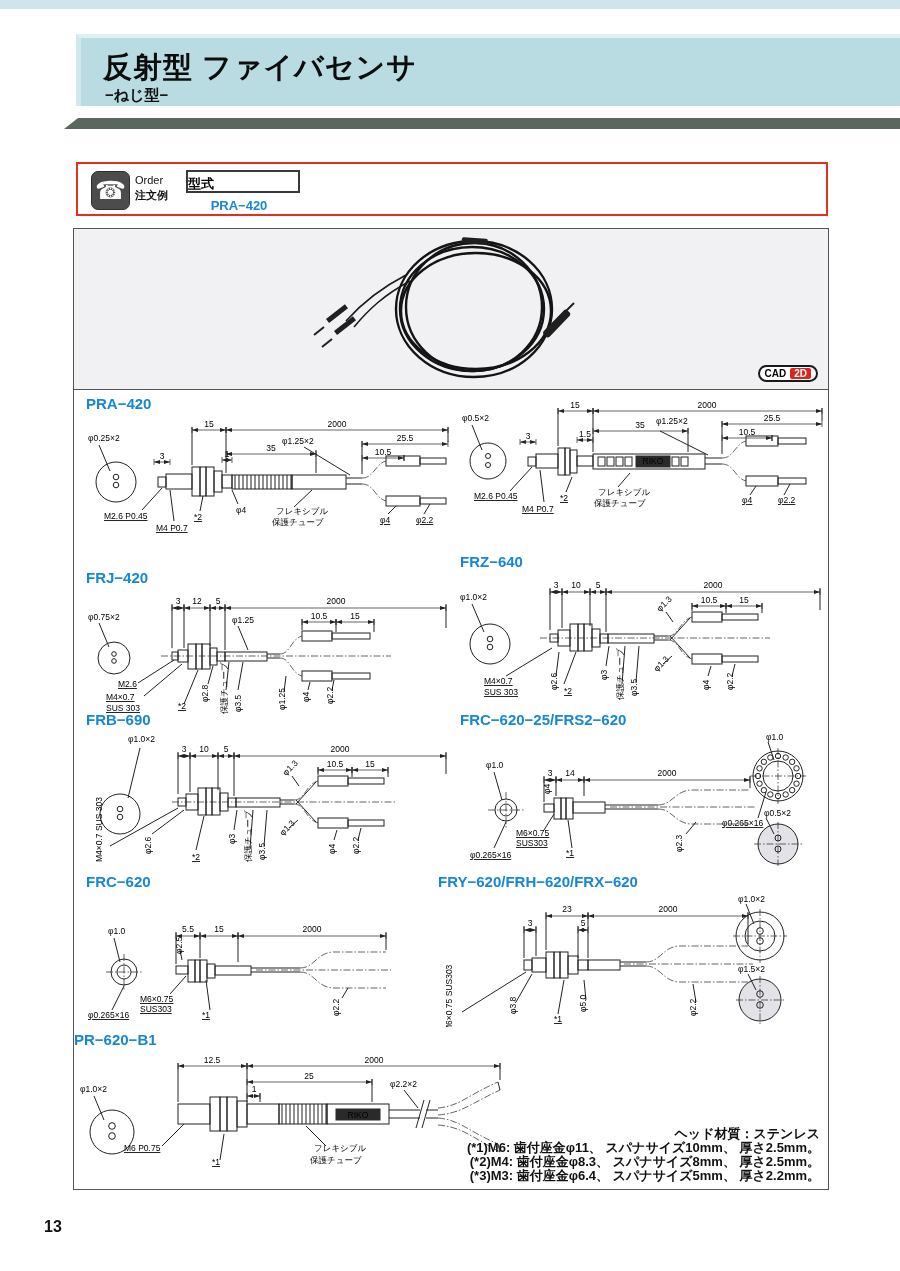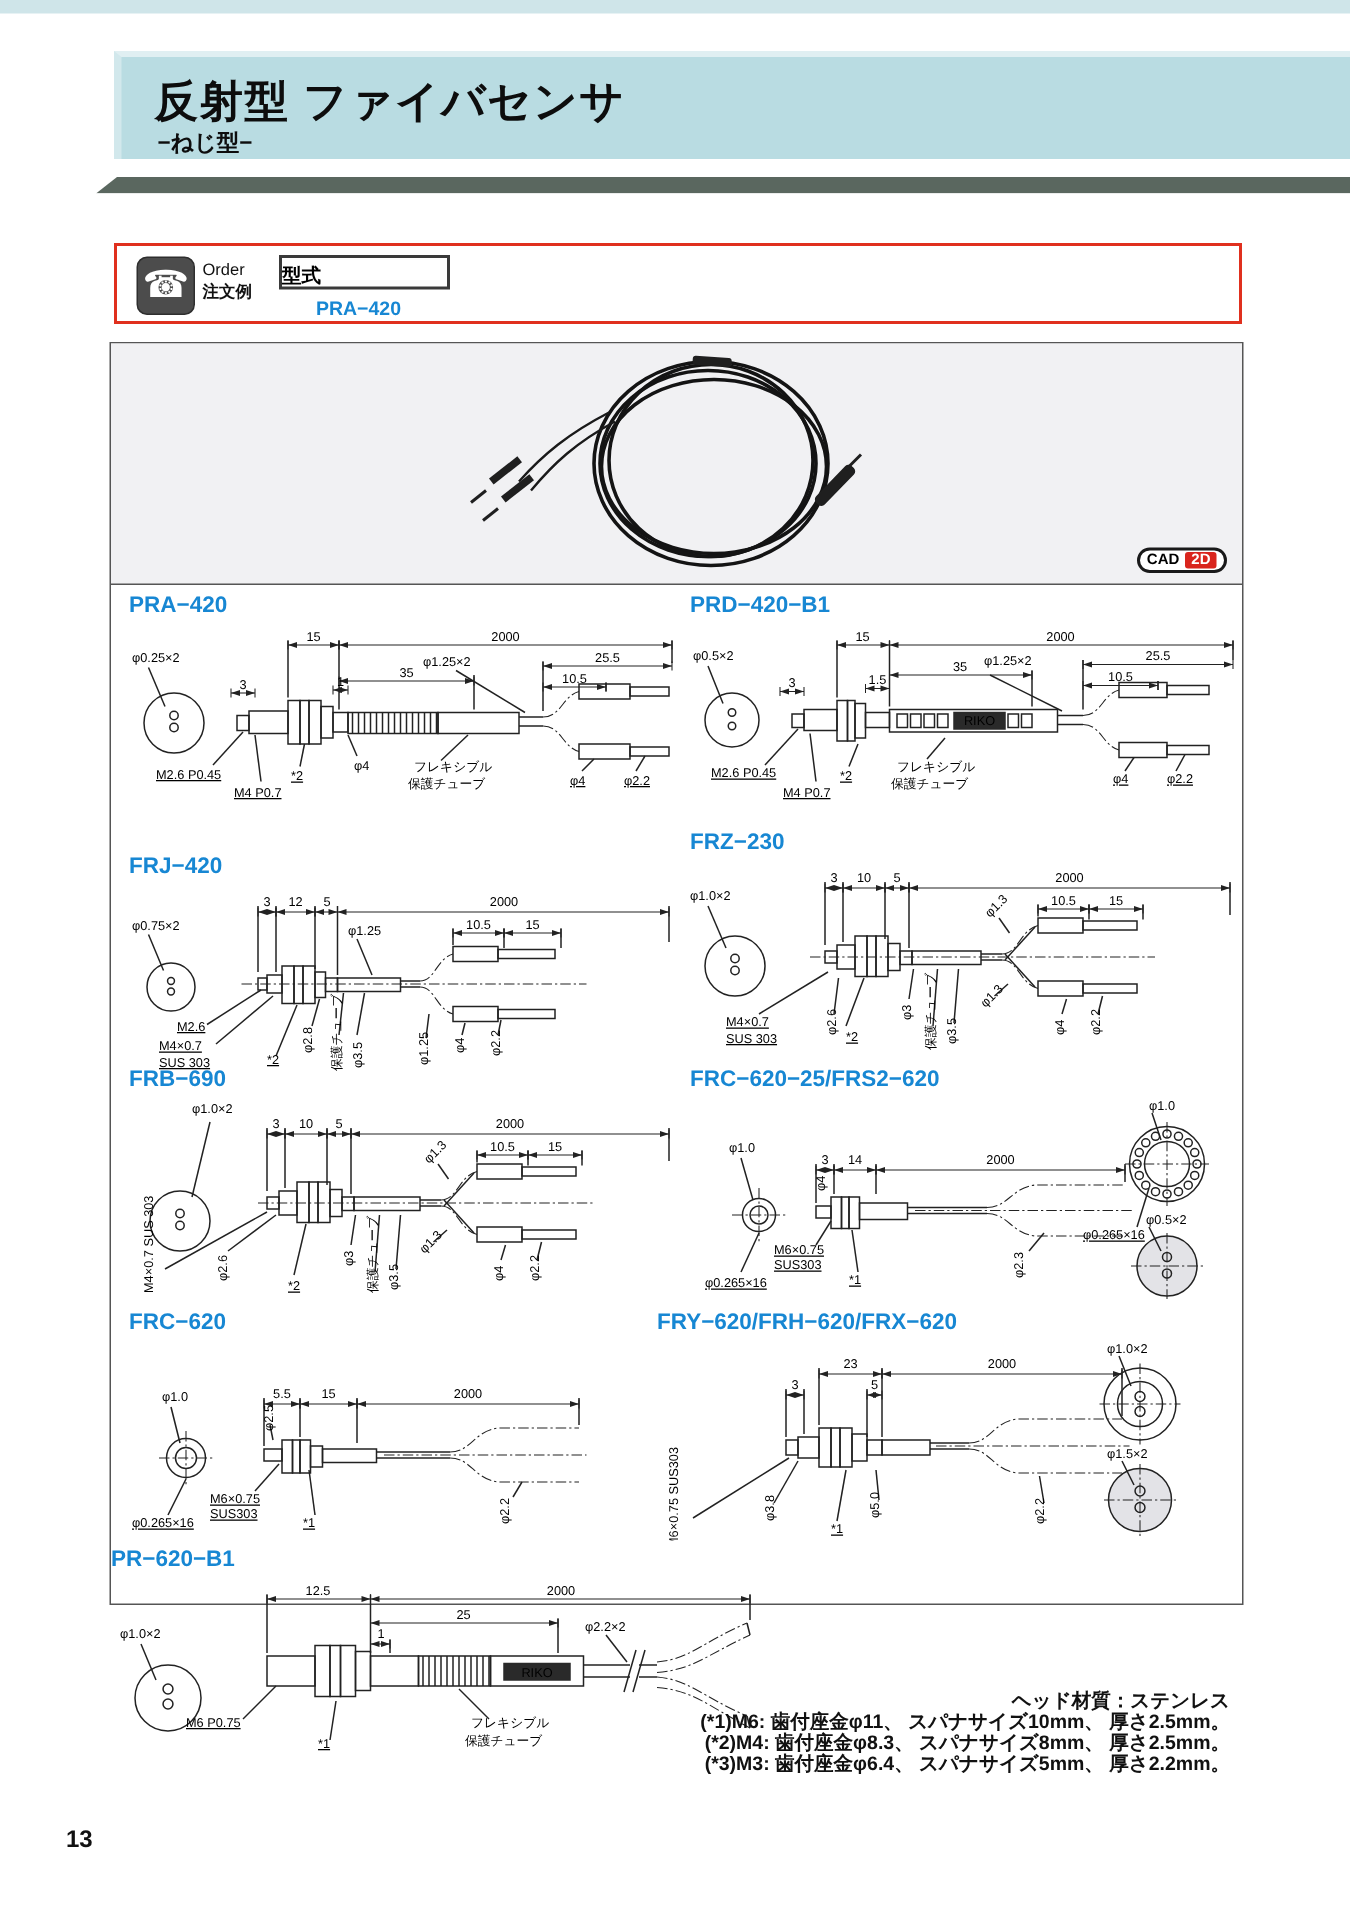--- a/index.html
+++ b/index.html
@@ -13,21 +13,21 @@
   .header-sub{position:absolute;left:24px;top:48px;font-size:15px;font-weight:bold;color:#0d0d0d;}
   .header-shadow{left:64px;top:118px;width:836px;height:11px;background:#5a675f;clip-path:polygon(14px 0,100% 0,100% 100%,0 100%);}
   
   .order-box{left:76px;top:162px;width:752px;height:54px;border:2px solid #e0301e;background:#fff;box-sizing:border-box;}
   .phone-icon{position:absolute;left:13px;top:7px;width:37px;height:37px;background:#4c4c4c;border:1px solid #2e2e2e;border-radius:7px;color:#fff;font-size:25px;line-height:37px;text-align:center;}
   .order-labels{position:absolute;left:57px;top:9px;font-size:11px;color:#111;line-height:15px;}
   .order-labels .jp{font-weight:bold;}
   .model-header-box{position:absolute;left:108px;top:6px;width:114px;height:23px;border:2px solid #3a3a3a;font-size:13px;font-weight:bold;text-align:left;line-height:23px;box-sizing:border-box;background:#fff;}
   .order-model{position:absolute;left:108px;top:34px;width:106px;text-align:center;font-size:13px;font-weight:bold;color:#1787d3;}
   
-  .content-box{left:73px;top:228px;width:756px;height:842px;border:1px solid #555;box-sizing:border-box;background:#fff;}
+  .content-box{left:73px;top:228px;width:756px;height:962px;border:1px solid #555;box-sizing:border-box;background:#fff;}
   .photo-area{position:absolute;left:0;top:0;width:754px;height:160px;background:#f1f1f3;border-bottom:1px solid #555;}
   .cad-badge{position:absolute;right:10px;bottom:7px;border:2px solid #1a1a1a;border-radius:10px;background:#fff;padding:1px 5px;display:flex;align-items:center;gap:4px;font-size:10px;font-weight:bold;}
   .cad-badge .cad2d{background:#d9251d;color:#fff;border-radius:2px;padding:0 4px;}
   
   .dwg{position:absolute;}
   .dwg-title{font-size:15px;font-weight:bold;color:#1787d3;margin-bottom:2px;white-space:nowrap;}
   .dwg svg line,.dwg svg path,.dwg svg rect,.dwg svg circle{stroke:#222;stroke-width:1;fill:none;}
   .dwg svg .f1{fill:#e3e3e7;}
   .dwg svg .f2{fill:#2a2a2a;stroke:#2a2a2a;}
   .dwg svg .dash{stroke-dasharray:7 2 1.5 2;stroke-width:.7;}
@@ -195,21 +195,20 @@
         <text x="190" y="100">フレキシブル</text>
         <text x="186" y="111">保護チューブ</text>
         <text x="18" y="105" class="u">M2.6 P0.45</text>
         <text x="108" y="106" class="u">*2</text>
         <text x="70" y="117" class="u">M4 P0.7</text>
         <text x="294" y="109" class="u">φ4</text>
         <text x="330" y="109" class="u">φ2.2</text>
       </svg>
   </div>
   <div class="dwg" style="left:386px;top:166px;width:370px">
-    <div class="dwg-title">PRD−420−B1</div>
     <svg width="370" height="122" viewBox="0 0 370 122">
         <line x1="22" y1="55" x2="12" y2="30"></line>
         <circle cx="28" cy="66" r="18"></circle>
         <circle cx="28" cy="61" r="2.5"></circle>
         <circle cx="28" cy="70" r="2.5"></circle>
         <rect x="68" y="62" width="8" height="9"></rect>
         <rect x="76" y="59" width="22" height="14"></rect>
         <rect x="98" y="53" width="7" height="27"></rect>
         <rect x="105" y="53" width="5" height="27"></rect>
         <rect x="110" y="55" width="7" height="23"></rect>
@@ -383,21 +382,21 @@
         <text x="92" y="121" class="u">*2</text>
         <text x="122" y="114" transform="rotate(-90 122 114)">φ2.8</text>
         <text x="141" y="126" transform="rotate(-90 141 126)">保護チューブ</text>
         <text x="155" y="124" transform="rotate(-90 155 124)">φ3.5</text>
         <text x="199" y="122" transform="rotate(-90 199 122)">φ1.25</text>
         <text x="223" y="114" transform="rotate(-90 223 114)">φ4</text>
         <text x="247" y="116" transform="rotate(-90 247 116)">φ2.2</text>
       </svg>
   </div>
   <div class="dwg" style="left:386px;top:324px;width:370px">
-    <div class="dwg-title">FRZ−230</div>
+    <div class="dwg-title">FRZ−640</div>
     <svg width="370" height="128" viewBox="0 0 370 128">
         <line x1="24" y1="60" x2="12" y2="32"></line>
         <circle cx="30" cy="72" r="20"></circle>
         <circle cx="30" cy="67" r="2.8"></circle>
         <circle cx="30" cy="75" r="2.8"></circle>
         <line x1="80" y1="66" x2="310" y2="66" class="dash"></line>
         <rect x="90" y="62" width="8" height="8"></rect>
         <rect x="98" y="58" width="12" height="16"></rect>
         <rect x="110" y="52" width="8" height="27"></rect>
         <rect x="118" y="52" width="6" height="27"></rect>

